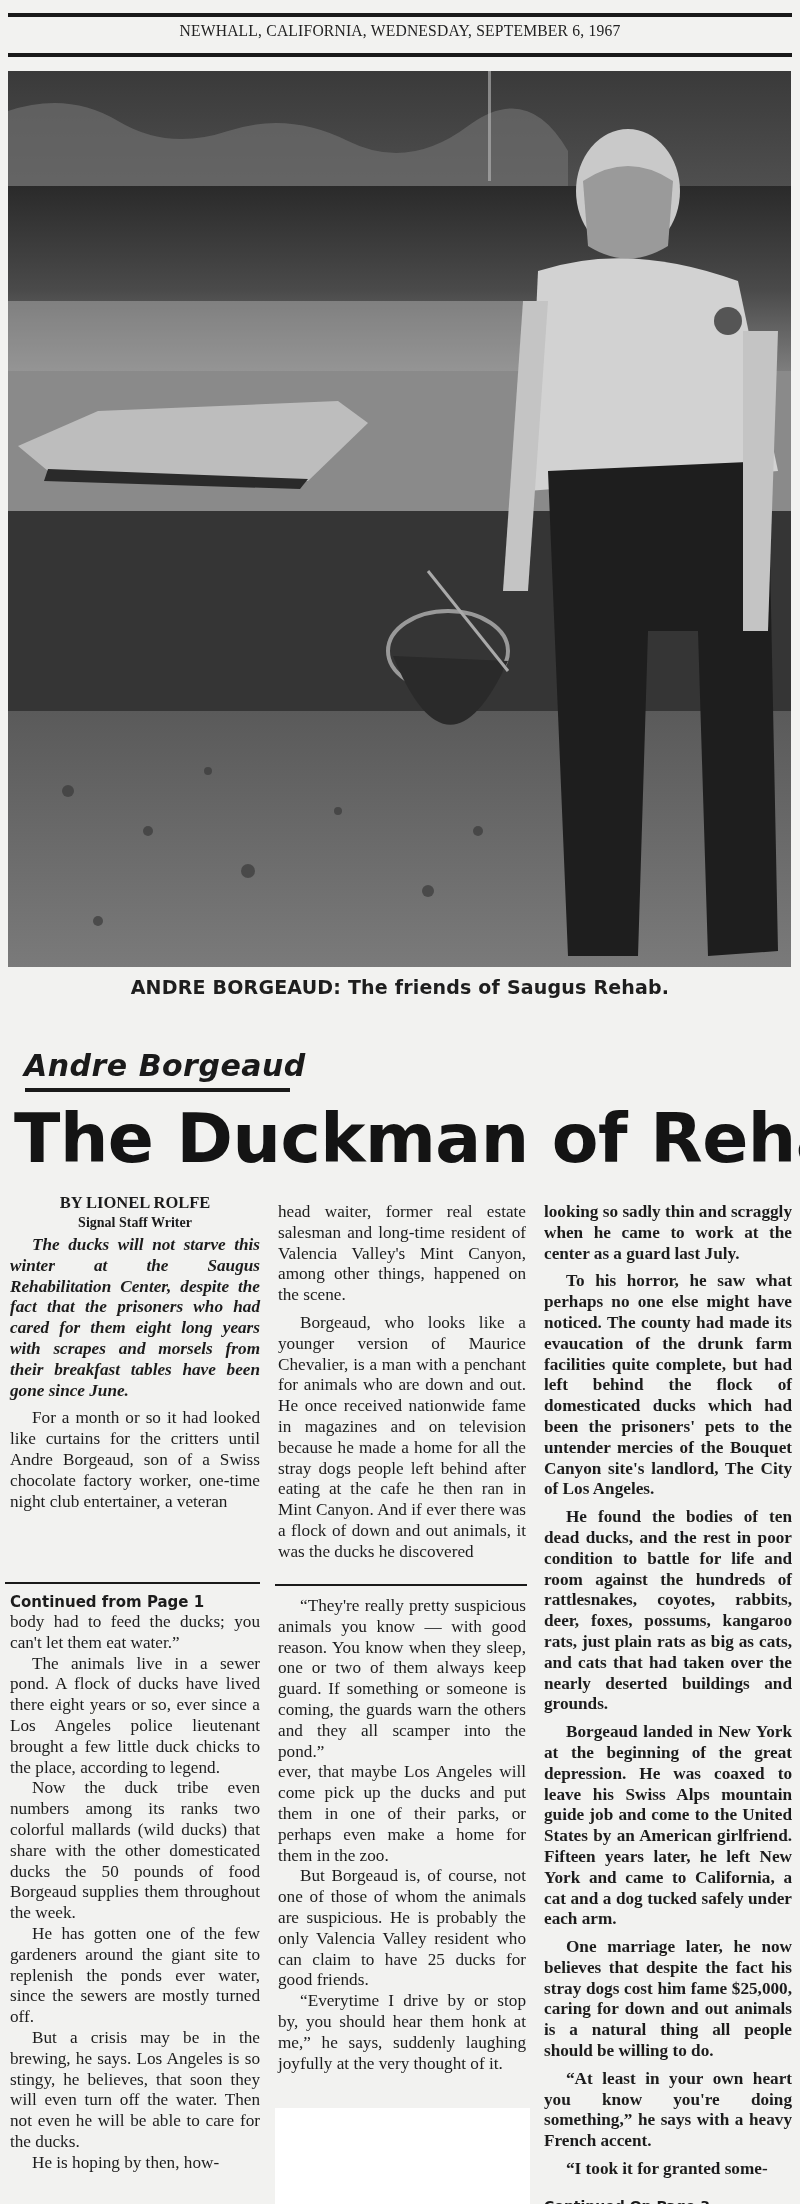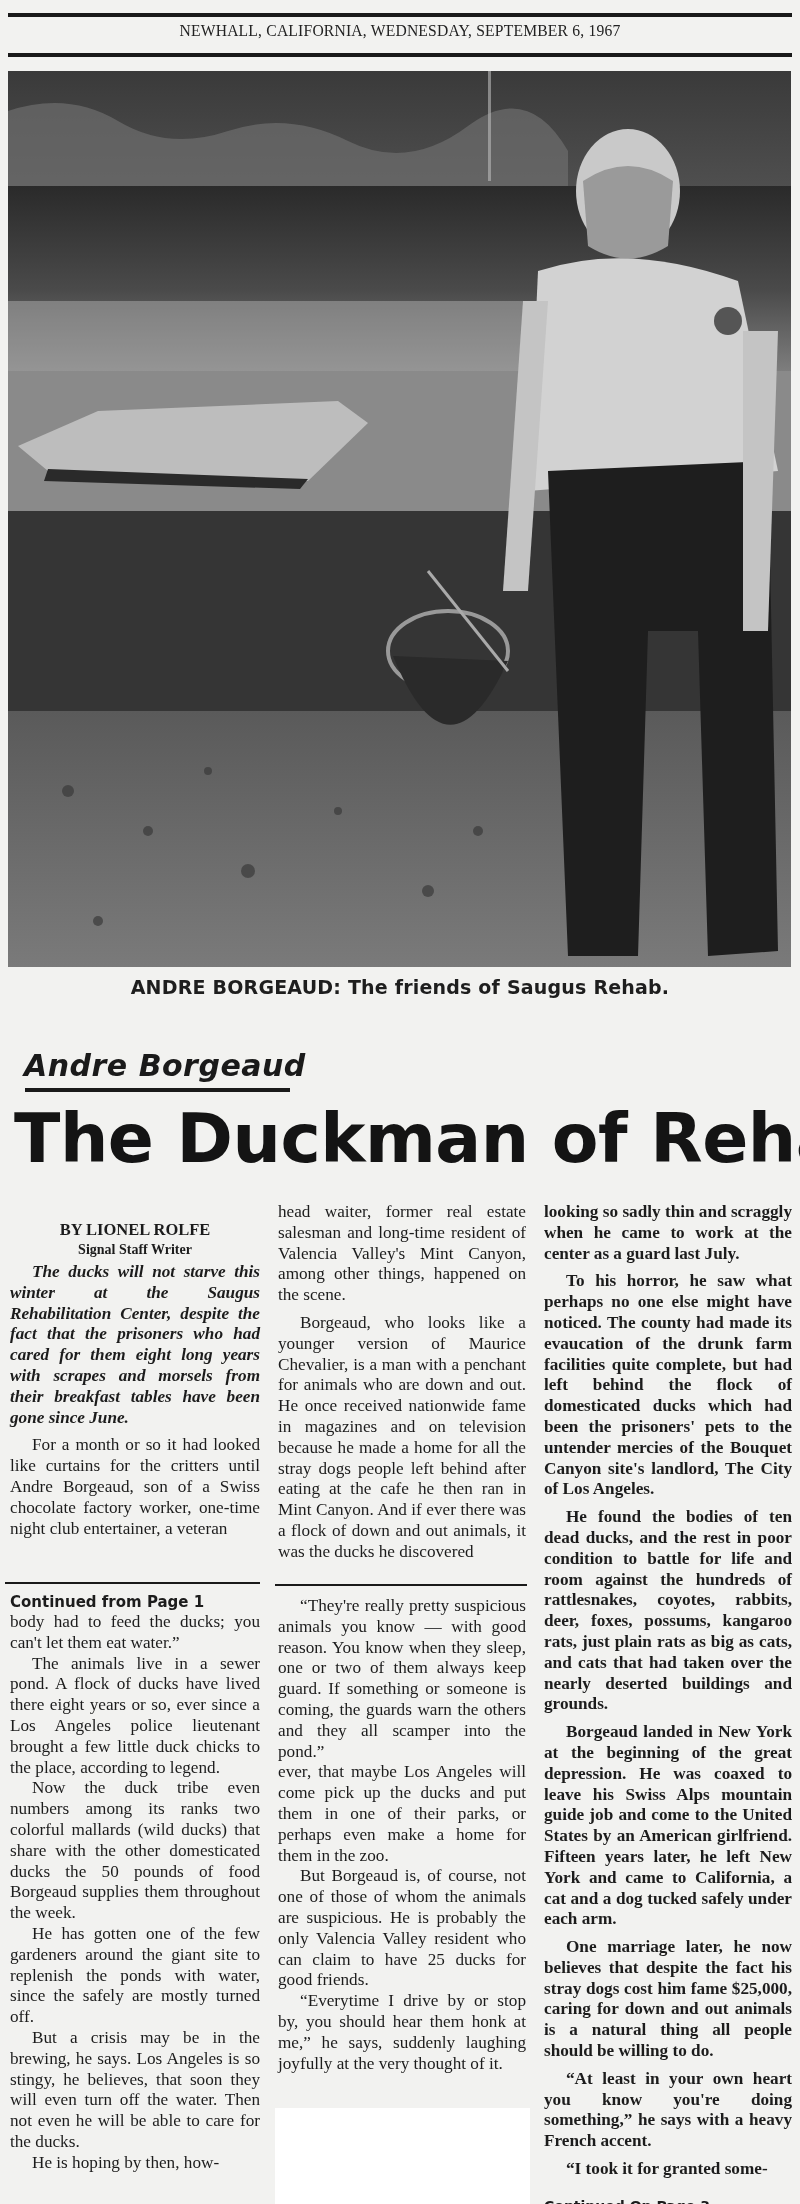--- a/index.html
+++ b/index.html
@@ -116,21 +116,21 @@
     <line x1="420" y1="500" x2="500" y2="600" stroke="#aaa" stroke-width="3"></line>
   </svg>
 </div>
 
 <div class="caption">ANDRE BORGEAUD: The friends of Saugus Rehab.</div>
 
 <div class="kicker">Andre Borgeaud</div>
 <div class="kicker-rule"></div>
 <div class="headline">The Duckman of Rehab</div>
 
-<div class="col" style="left:10px; top:1220px; width:250px;">
+<div class="col" style="left:10px; top:1193px; width:250px;">
   <div class="byline">BY LIONEL ROLFE</div>
   <div class="byline-sub">Signal Staff Writer</div>
   <p class="lead">The ducks will not starve this winter at the Saugus Rehabilitation Center, despite the fact that the prisoners who had cared for them eight long years with scrapes and morsels from their breakfast tables have been gone since June.</p>
   <p>For a month or so it had looked like curtains for the critters until Andre Borgeaud, son of a Swiss chocolate factory worker, one-time night club entertainer, a veteran</p>
 </div>
 
 <div class="col" style="left:278px; top:1202px; width:248px;">
   <p style="text-indent:0">head waiter, former real estate salesman and long-time resident of Valencia Valley's Mint Canyon, among other things, happened on the scene.</p>
   <p>Borgeaud, who looks like a younger version of Maurice Chevalier, is a man with a penchant for animals who are down and out. He once received nationwide fame in magazines and on television because he made a home for all the stray dogs people left behind after eating at the cafe he then ran in Mint Canyon. And if ever there was a flock of down and out animals, it was the ducks he discovered</p>
 </div>
@@ -147,21 +147,21 @@
 </div>
 
 <div class="divider" style="left:5px; top:1582px; width:255px;"></div>
 <div class="divider" style="left:275px; top:1584px; width:252px;"></div>
 
 <div class="col" style="left:10px; top:1592px; width:250px;">
   <div class="cont-head">Continued from Page 1</div>
   <p class="tight" style="text-indent:0">body had to feed the ducks; you can't let them eat water.”</p>
   <p class="tight">The animals live in a sewer pond. A flock of ducks have lived there eight years or so, ever since a Los Angeles police lieutenant brought a few little duck chicks to the place, according to legend.</p>
   <p class="tight">Now the duck tribe even numbers among its ranks two colorful mallards (wild ducks) that share with the other domesticated ducks the 50 pounds of food Borgeaud supplies them throughout the week.</p>
-  <p class="tight">He has gotten one of the few gardeners around the giant site to replenish the ponds with water, since the safely are mostly turned off.</p>
+  <p class="tight">He has gotten one of the few gardeners around the giant site to replenish the ponds ever water, since the sewers are mostly turned off.</p>
   <p class="tight">But a crisis may be in the brewing, he says. Los Angeles is so stingy, he believes, that soon they will even turn off the water. Then not even he will be able to care for the ducks.</p>
   <p class="tight">He is hoping by then, how-</p>
 </div>
 
 <div class="col" style="left:278px; top:1596px; width:248px;">
   <p class="tight">“They're really pretty suspicious animals you know — with good reason. You know when they sleep, one or two of them always keep guard. If something or someone is coming, the guards warn the others and they all scamper into the pond.”</p>
   <p class="tight" style="text-indent:0">ever, that maybe Los Angeles will come pick up the ducks and put them in one of their parks, or perhaps even make a home for them in the zoo.</p>
   <p class="tight">But Borgeaud is, of course, not one of those of whom the animals are suspicious. He is probably the only Valencia Valley resident who can claim to have 25 ducks for good friends.</p>
   <p class="tight">“Everytime I drive by or stop by, you should hear them honk at me,” he says, suddenly laughing joyfully at the very thought of it.</p>
 </div>

